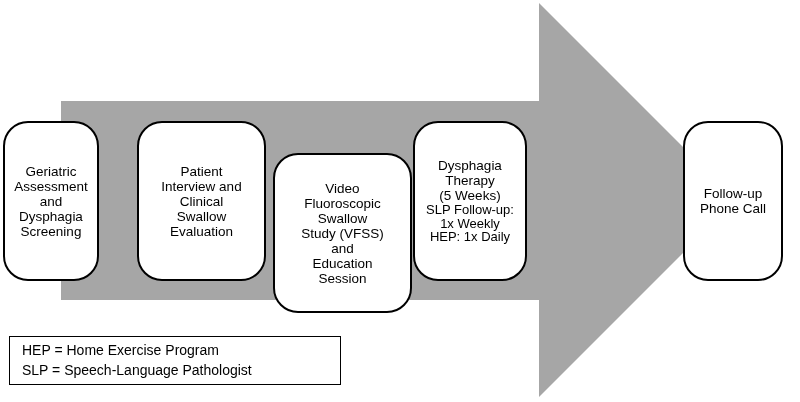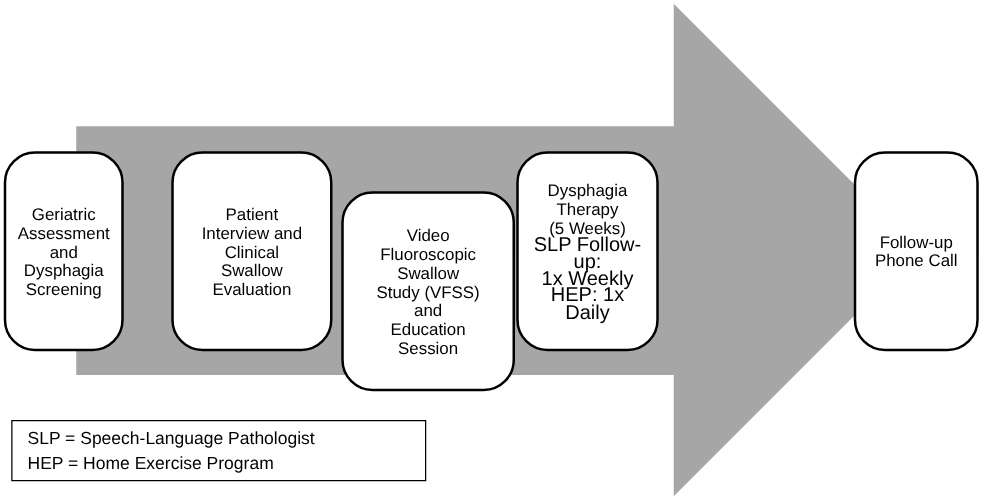--- a/index.html
+++ b/index.html
@@ -38,21 +38,21 @@
     text-align: center;
     padding: 4px 6px;
   }
   .step-text {
     white-space: pre-line;
     font-size: 13.5px;
     line-height: 15px;
   }
   .step-detail {
     white-space: pre-line;
-    font-size: 16px;
+    font-size: 13px;
     line-height: 13.5px;
     text-align: center;
   }
   .step-detail:empty { display: none; }
   .step1 { left: 3px;   width: 96px; }
   .step2 { left: 137px; width: 129px; }
   .step3 { left: 273px; width: 139px; margin-top: 32px; }
   .step4 { left: 413px; width: 114px; }
   .step5 { left: 545px; width: 118px; }
   .step6 { left: 683px; width: 100px; }
@@ -117,17 +117,17 @@
   </div>
 
 
   <div class="step step6">
     <div class="step-text">Follow-up
 Phone Call</div>
 
   </div>
 
   <div class="legend">
+    <div>HEP = Home Exercise Program</div>
     <div>SLP = Speech-Language Pathologist</div>
-    <div>HEP = Home Exercise Program</div>
   </div>
 
 </div>
 
 </body></html>

